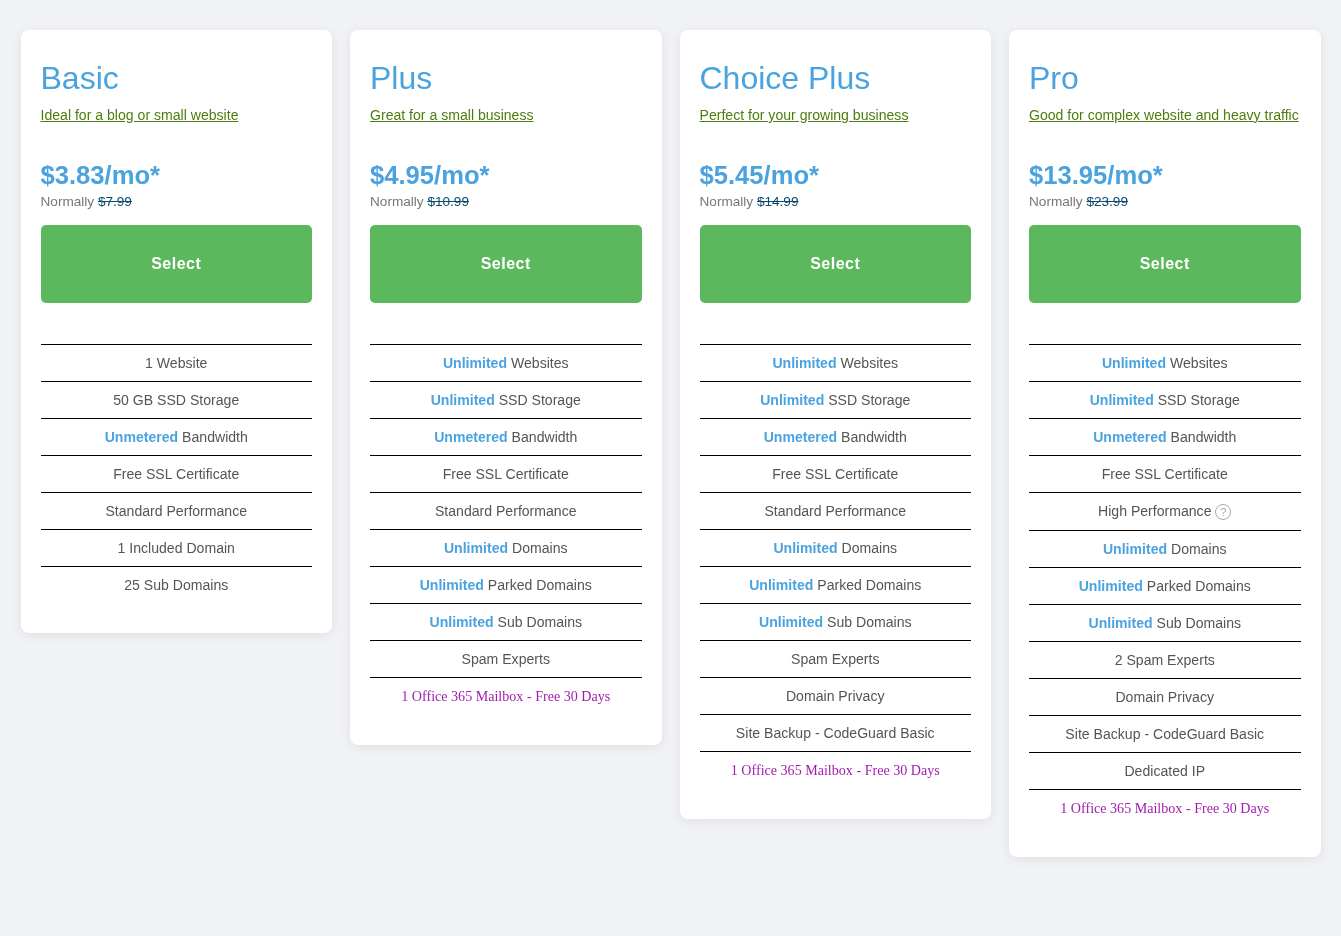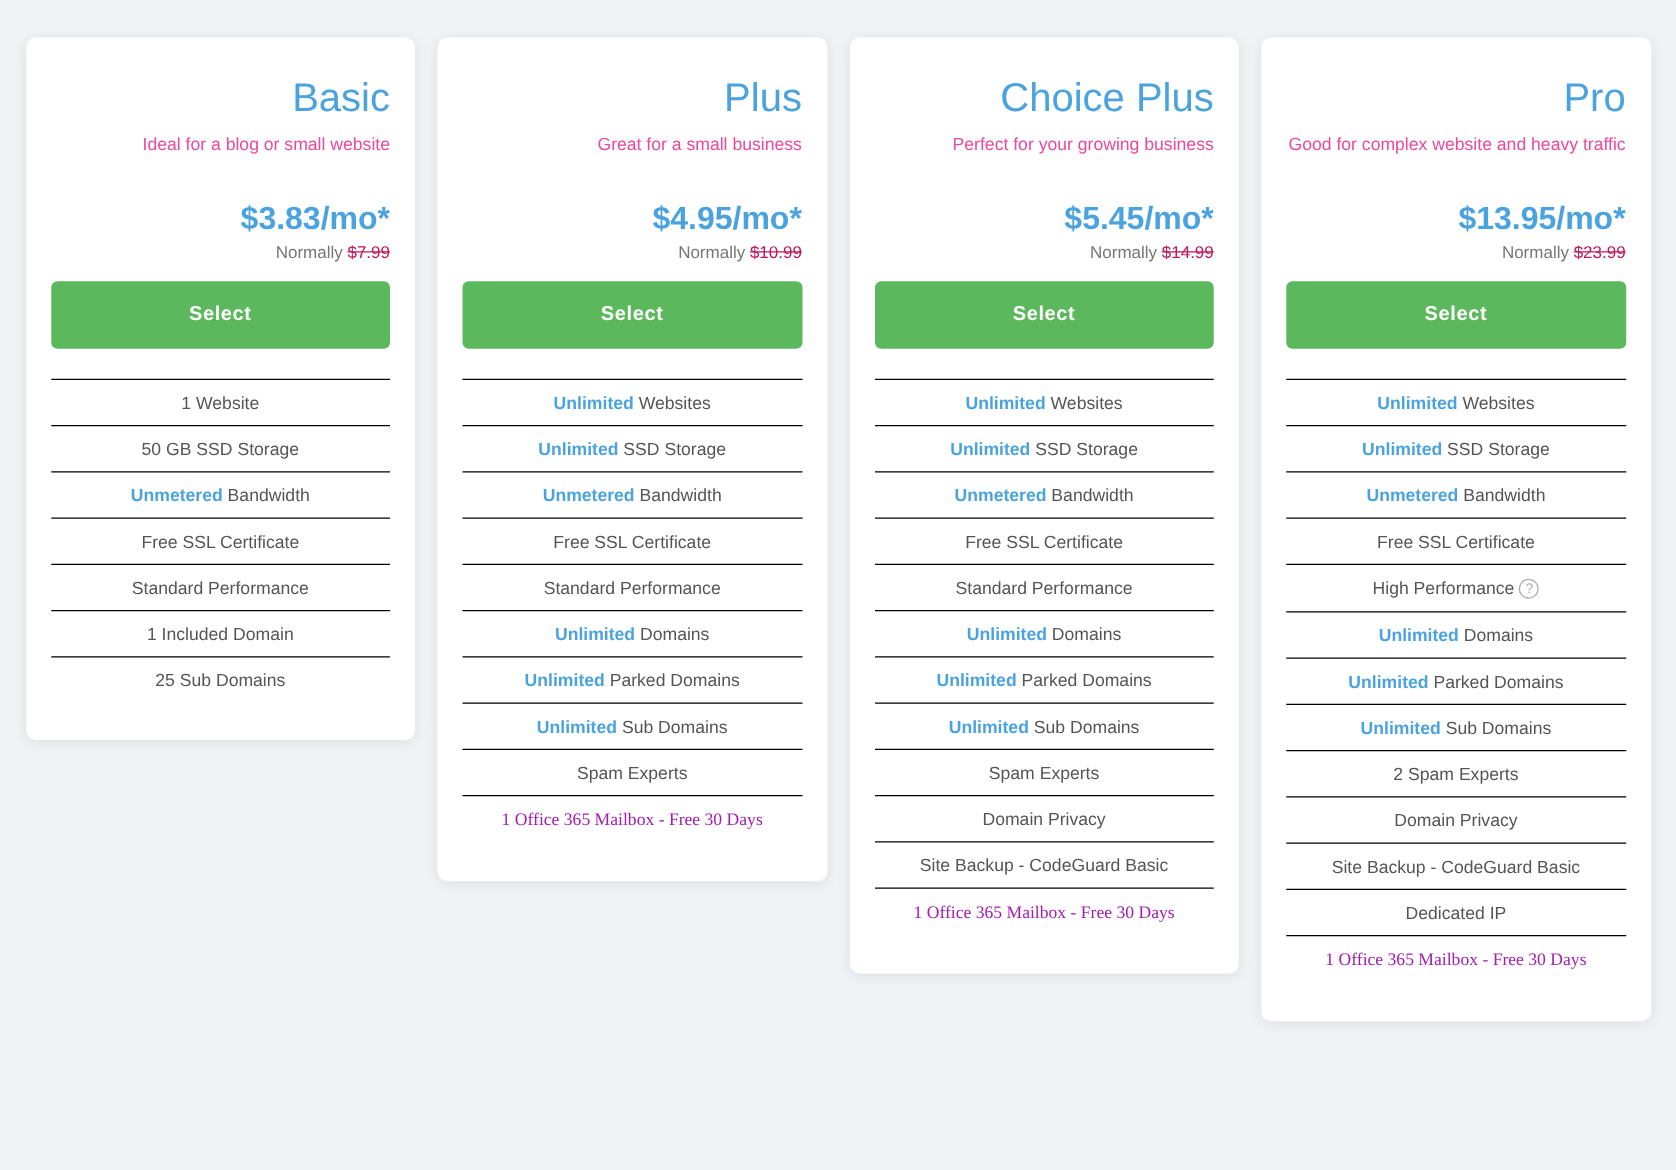--- a/index.html
+++ b/index.html
@@ -20,60 +20,61 @@
       align-items: flex-start;
     }
     .plan-card {
       background: #fff;
       border-radius: 8px;
       box-shadow: 0 2px 12px rgba(0,0,0,0.08);
       flex: 1;
       padding: 30px 20px 30px 20px;
       display: flex;
       flex-direction: column;
-      align-items: flex-end;
+      align-items: flex-start;
     }
     .plan-name {
       font-size: 2rem;
       color: #4aa3df;
       font-weight: 400;
       margin-bottom: 10px;
     }
     .plan-desc {
       font-size: 0.88rem;
-      color: #ec4899;
+      color: #4d7c0f;
       text-align: center;
       margin-bottom: 18px;
       min-height: 36px;
+      text-decoration: underline;
     }
     .plan-price {
       font-size: 1.6rem;
       color: #4aa3df;
       font-weight: 600;
       margin-bottom: 4px;
     }
     .plan-normal {
       font-size: 0.85rem;
       color: #777;
       margin-bottom: 16px;
     }
     .plan-normal s {
-      color: #be185d;
+      color: #0c4a6e;
     }
     .select-btn {
       background: #5cb85c;
       color: #fff;
       border: none;
       border-radius: 5px;
-      padding: 18px 0;
+      padding: 30px 0;
       width: 100%;
       font-size: 1rem;
       font-weight: 600;
       cursor: pointer;
-      margin-bottom: 24px;
+      margin-bottom: 41px;
       letter-spacing: 0.5px;
     }
     .features-list {
       width: 100%;
       list-style: none;
     }
     .features-list li {
       border-top: 1px solid #000000;
       padding: 10px 0;
       text-align: center;

